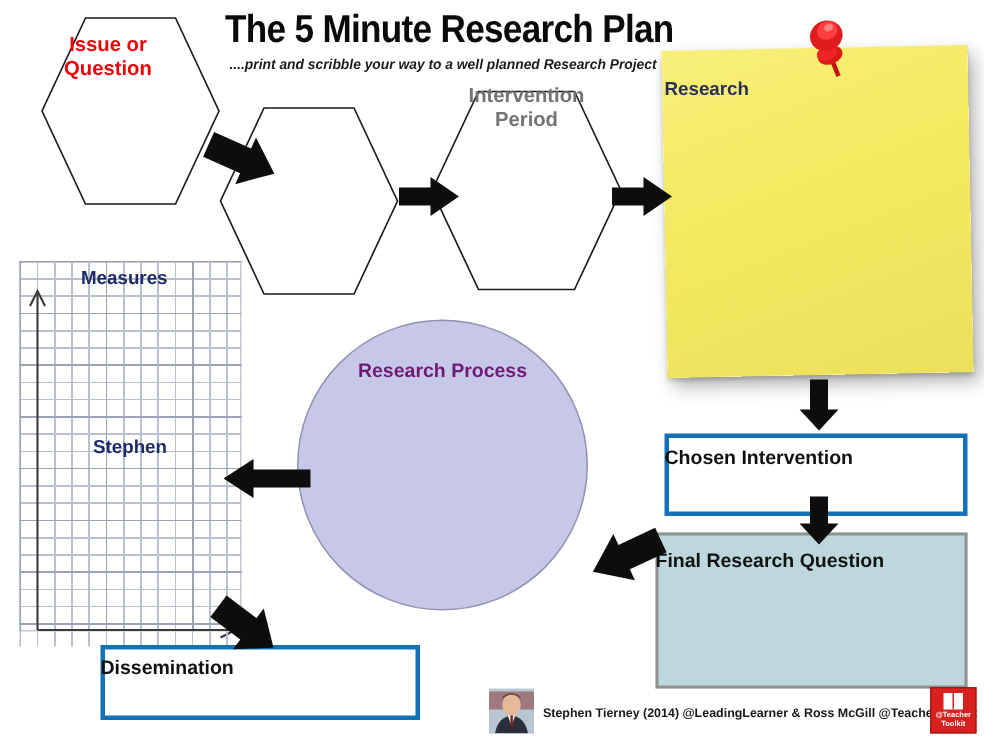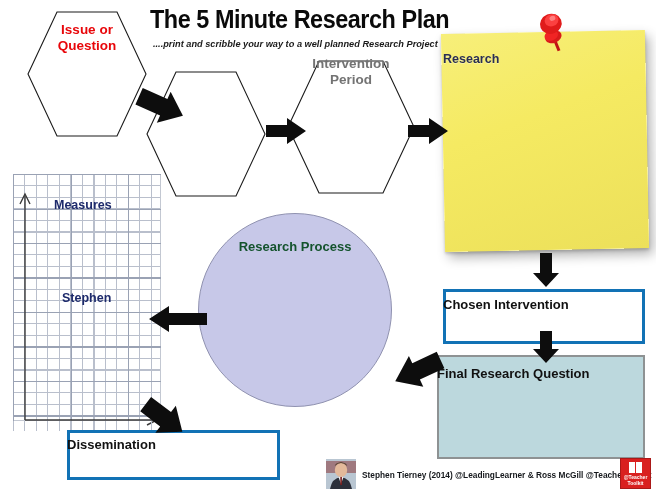--- a/index.html
+++ b/index.html
@@ -58,21 +58,21 @@
   }
 
   
   .circle{
     position:absolute;left:198px;top:213px;width:194px;height:194px;
     border-radius:50%;background:#c7c8e8;border:1.5px solid #9092b0;
     box-sizing:border-box;
   }
   .circle-label{
     position:absolute;left:0;right:0;top:25px;text-align:center;
-    font-weight:bold;font-size:13px;color:#14532d;
+    font-weight:bold;font-size:13px;color:#701a75;
   }
 
   
   .sticky{
     position:absolute;left:443px;top:32px;width:204px;height:218px;
     background:linear-gradient(160deg,#f7ef7a 0%,#f5ea62 40%,#ece05a 100%);
     transform:rotate(-1.1deg);
     box-shadow:4px 6px 12px rgba(0,0,0,0.30), 0 2px 3px rgba(0,0,0,0.18);
   }
   .sticky-label{
@@ -122,21 +122,21 @@
 <div id="canvas">
 
   <div class="title">The 5 Minute Research Plan</div>
   <div class="subtitle">....print and scribble your way to a well planned Research Project</div>
 
   <div class="hexwrap" style="left:27px;top:11px;">
     <svg width="120" height="126" viewBox="0 0 120 126">
       <polygon points="30,1 90,1 119,63 90,125 30,125 1,63" fill="#ffffff" stroke="#1a1a1a" stroke-width="1.1"></polygon>
     </svg>
   </div>
-  <div class="hexlabel hl-issue" style="left:27px;top:22px;width:120px;text-align:center;">
+  <div class="hexlabel hl-issue" style="left:12px;top:22px;width:120px;text-align:center;">
     <span>Issue or</span><br>
     <span>Question</span>
   </div>
 
   <div class="hexwrap" style="left:146px;top:71px;">
     <svg width="120" height="126" viewBox="0 0 120 126">
       <polygon points="30,1 90,1 119,63 90,125 30,125 1,63" fill="#ffffff" stroke="#1a1a1a" stroke-width="1.1"></polygon>
     </svg>
   </div>
 
@@ -170,21 +170,21 @@
     <svg width="148" height="247" viewBox="0 0 148 247" style="position:absolute;left:0;top:0;overflow:visible;">
 
       <line x1="12" y1="246" x2="12" y2="22" stroke="#3a3a3a" stroke-width="1.4"></line>
       <polyline points="7,30 12,20 17,30" fill="none" stroke="#3a3a3a" stroke-width="1.4"></polyline>
 
       <line x1="12" y1="246" x2="142" y2="246" stroke="#3a3a3a" stroke-width="1.4"></line>
       <polyline points="134,241 144,246 134,251" fill="none" stroke="#3a3a3a" stroke-width="1.4"></polyline>
     </svg>
   </div>
   <div class="graph-tail"></div>
-  <div class="axis-label" style="left:54px;top:198px;text-align:right;">Measures</div>
+  <div class="axis-label" style="left:54px;top:178px;text-align:right;">Measures</div>
   <div class="axis-label" style="left:62px;top:291px;">Stephen</div>
 
   <div class="circle">
     <div class="circle-label">Research Process</div>
   </div>
 
   <div class="box box-blue" style="left:443px;top:289px;width:202px;height:55px;"></div>
   <div class="box-label" style="left:443px;top:297px;width:202px;">Chosen Intervention</div>
 
   <div class="box box-teal" style="left:437px;top:355px;width:208px;height:104px;"></div>

